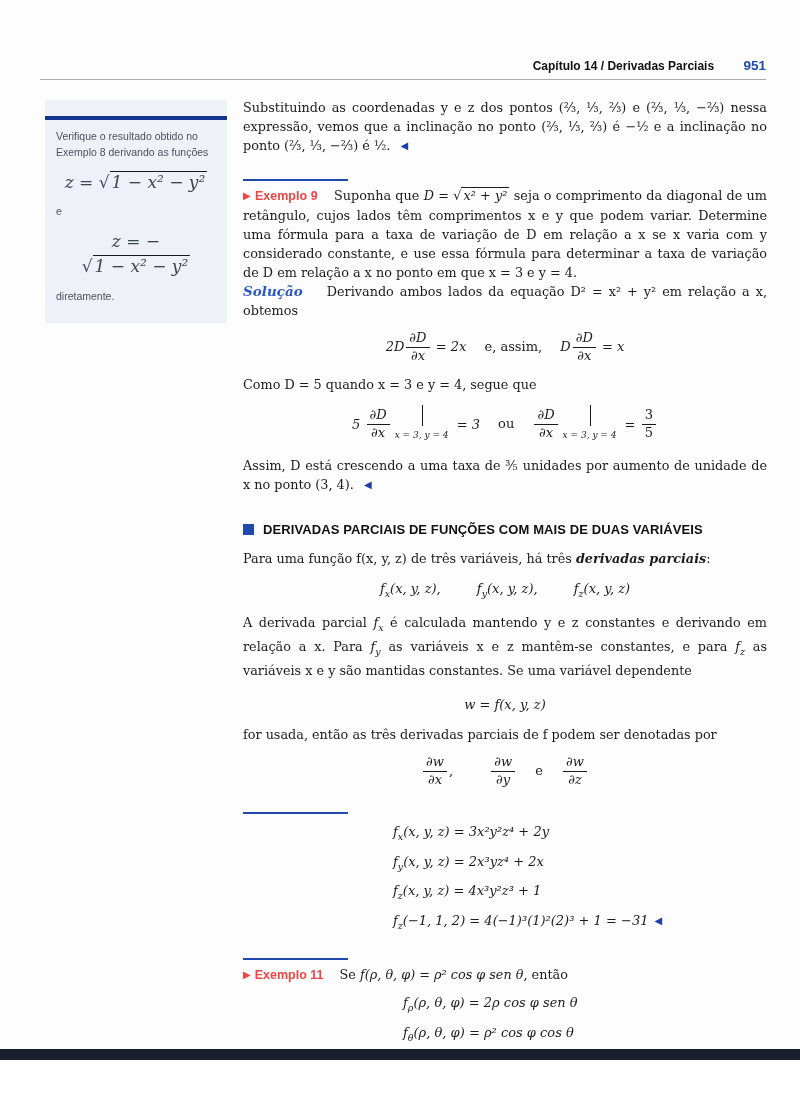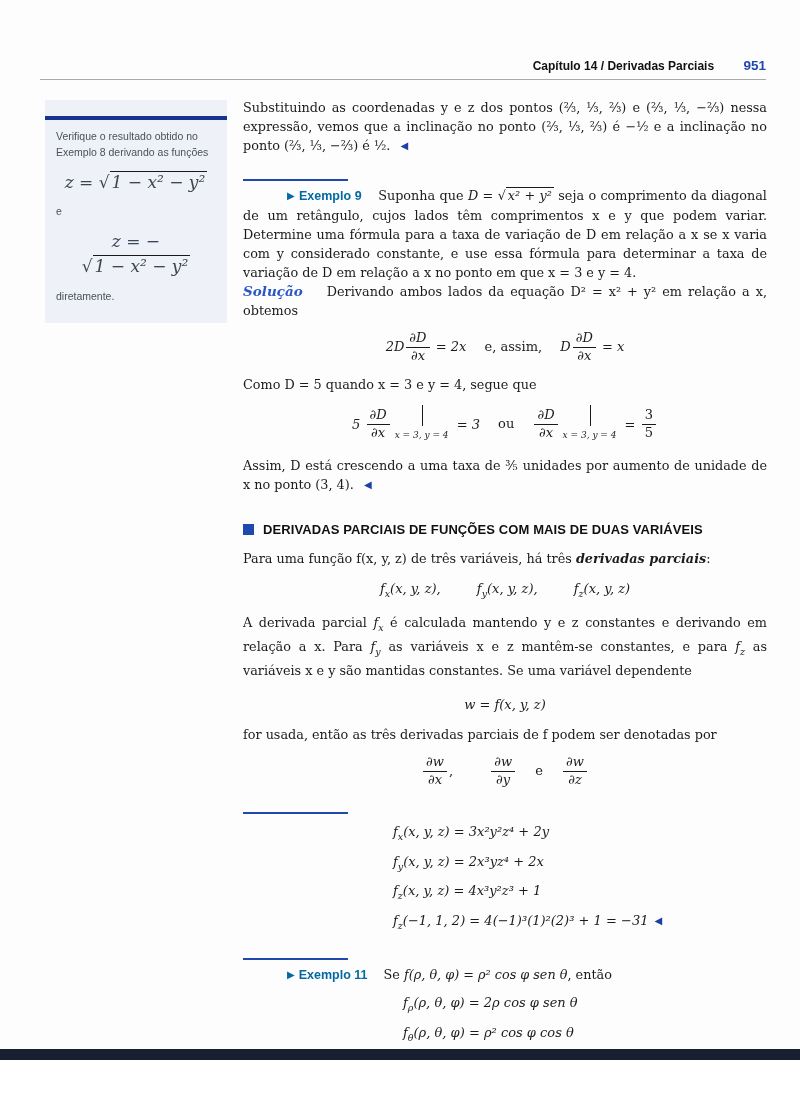--- a/index.html
+++ b/index.html
@@ -28,21 +28,21 @@
   .m{font-style:italic;}
   .bi{font-weight:bold;font-style:italic;}
   sub{font-size:9.5px;font-style:italic;}
 
   .marker{color:#1f3ea8;font-size:10px;vertical-align:1px;margin-left:6px;}
   .tri{font-size:10px;vertical-align:1px;margin-right:4px;}
 
   .ex{margin-top:24px;}
   .ex-rule{width:105px;height:2px;background:#2049b0;margin-bottom:5px;}
   .ex-label{font-family:"Liberation Sans","DejaVu Sans",sans-serif;font-weight:bold;
-            color:#0369a1;font-size:12.5px;margin-right:12px;white-space:nowrap;margin-left:44px;}
+            color:#ef4444;font-size:12.5px;margin-right:12px;white-space:nowrap;}
   .sol-label{color:#2956c4;font-weight:bold;font-style:italic;margin-right:18px;font-size:13.5px;}
   .mt14{margin-top:14px;}
 
   .eq{text-align:center;margin:11px 0;font-size:13px;}
   .conn{margin:0 14px;font-style:normal;}
   .frac{display:inline-block;vertical-align:middle;text-align:center;line-height:1.15;margin:0 2px;}
   .frac .n{display:block;padding:0 3px 1px;}
   .frac .d{display:block;border-top:1px solid #1a1a1a;padding:1px 3px 0;}
   .evalwrap{display:inline-flex;align-items:center;height:40px;vertical-align:middle;flex-direction:column;}
   .vline{width:1px;height:40px;background:#1a1a1a;}

